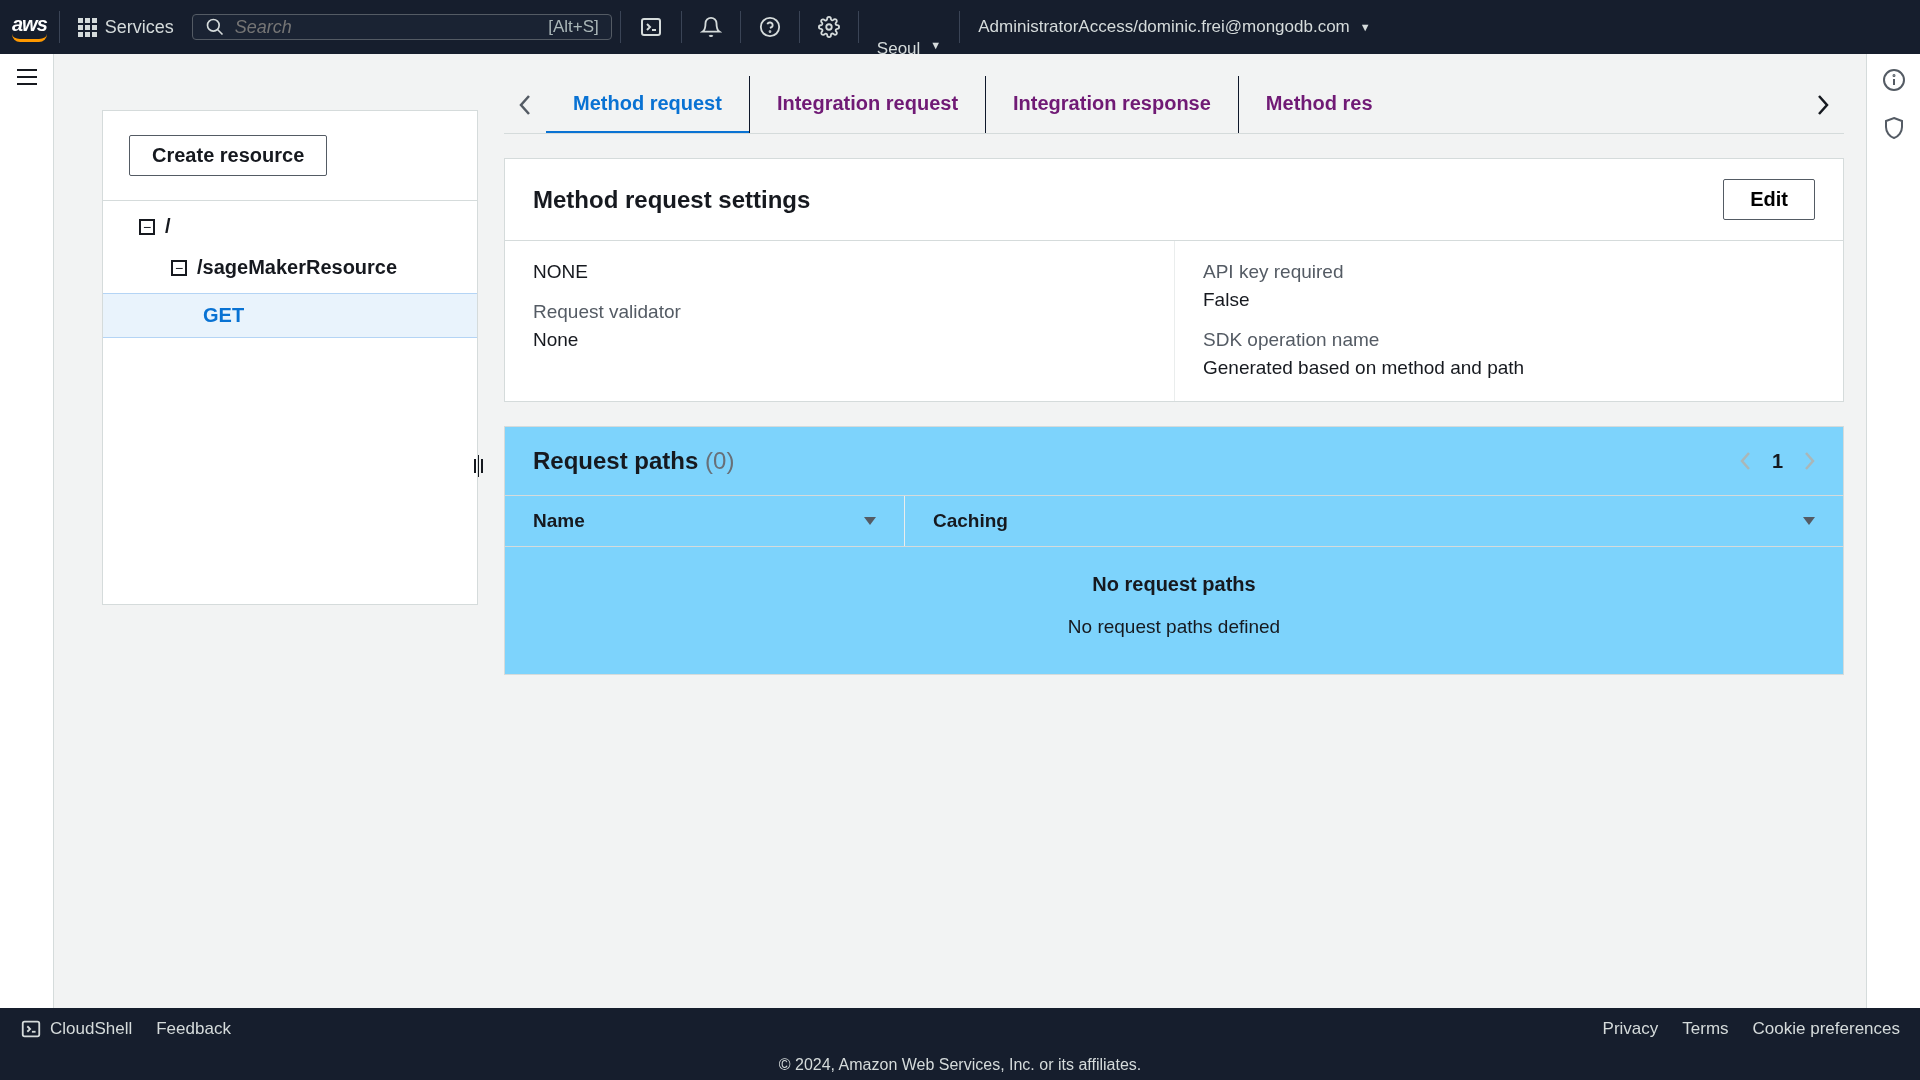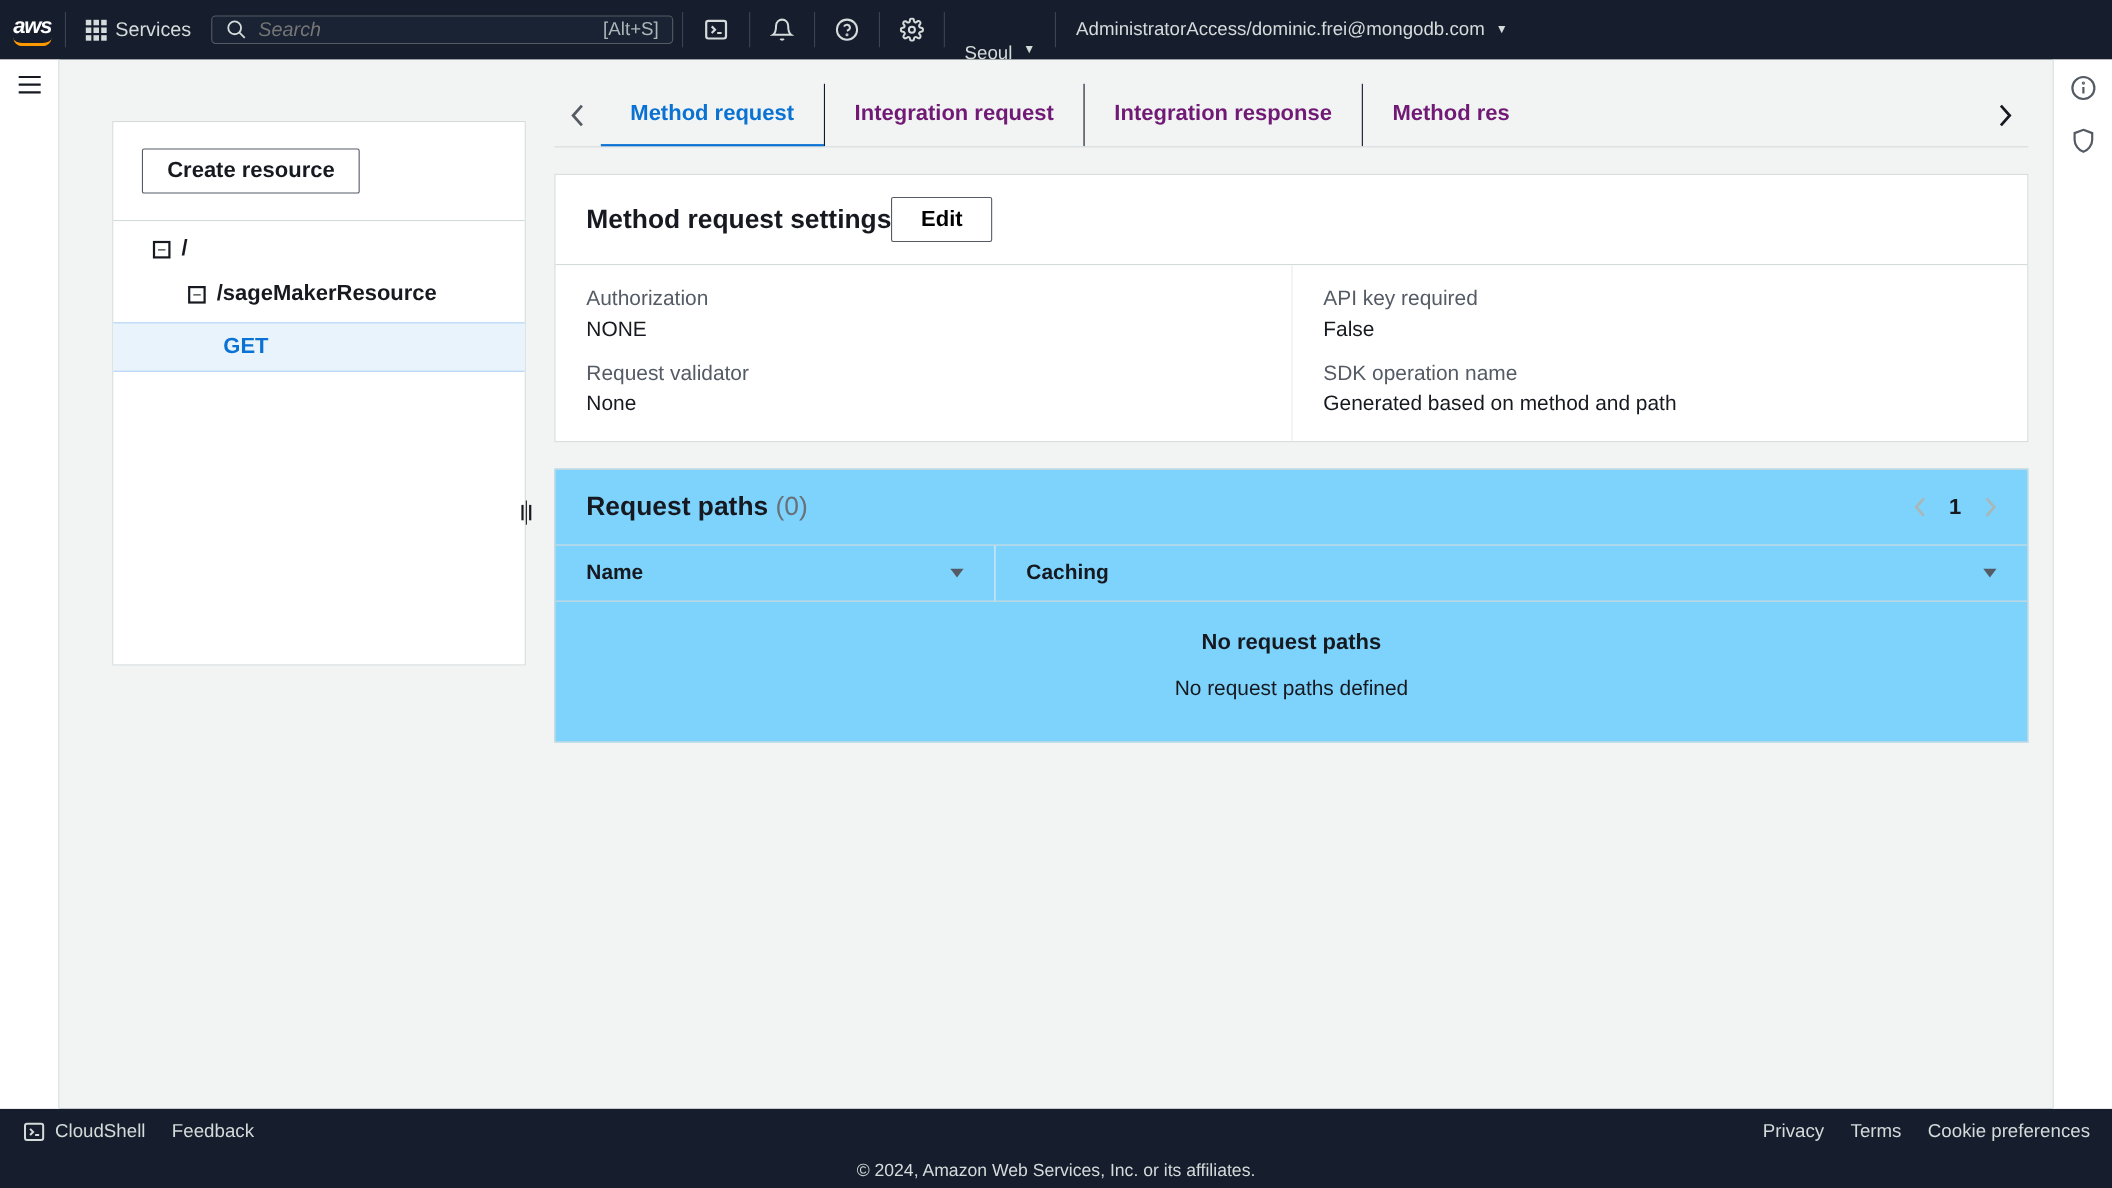--- a/index.html
+++ b/index.html
@@ -46,21 +46,21 @@
   .detail-col { flex: 1; padding: 22px 22px 28px 26px; overflow: hidden; }
   .tabs-row { display: flex; align-items: center; border-bottom: 1px solid #d5dbdb; }
   .tab-scroll-btn { width: 42px; height: 50px; display: flex; align-items: center; justify-content: center; cursor: pointer; color: #545b64; }
   .tab-scroll-btn.right { margin-left: -4px; }
   .tabs { display: flex; flex: 1; overflow: hidden; }
   .tab { padding: 16px 27px; font-size: 20px; color: #701a75; cursor: pointer; border-left: 1px solid #0f172a; white-space: nowrap; font-weight: 700; }
   .tab:first-child { border-left: none; }
   .tab.active { color: #0972d3; border-bottom: 3px solid #0972d3; margin-bottom: -1px; }
 
   .panel { background: #fff; border: 1px solid #d5dbdb; margin-top: 24px; }
-  .panel-header { display: flex; align-items: center; justify-content: flex-start; padding: 20px 28px; }
+  .panel-header { display: flex; align-items: center; justify-content: space-between; padding: 20px 28px; }
   .panel-title { font-size: 24px; font-weight: 700; }
   .edit-btn { border: 1px solid #545b64; background: #fff; padding: 8px 26px; font-size: 20px; font-weight: 700; cursor: pointer; border-radius: 2px; }
   .settings-grid { display: grid; grid-template-columns: 1fr 1fr; border-top: 1px solid #d5dbdb; }
   .settings-cell { padding: 20px 28px 4px 28px; }
   .settings-cell.right { border-left: 1px solid #eaeded; }
   .setting-label { color: #545b64; font-size: 19px; margin-bottom: 6px; }
   .setting-value { font-size: 19px; margin-bottom: 18px; }
 
   .panel2 { background: #7dd3fc; border: 1px solid #d5dbdb; margin-top: 24px; }
   .panel2-header { display: flex; align-items: center; justify-content: space-between; padding: 20px 28px; }
@@ -218,21 +218,20 @@
         </div>
       </div>
 
       <div class="panel">
         <div class="panel-header">
           <div class="panel-title">Method request settings</div>
           <button class="edit-btn">Edit</button>
         </div>
         <div class="settings-grid">
           <div class="settings-cell">
-            <div class="setting-label">Authorization</div>
             <div class="setting-value">NONE</div>
             <div class="setting-label">Request validator</div>
             <div class="setting-value">None</div>
           </div>
           <div class="settings-cell right">
             <div class="setting-label">API key required</div>
             <div class="setting-value">False</div>
             <div class="setting-label">SDK operation name</div>
             <div class="setting-value">Generated based on method and path</div>
           </div>

